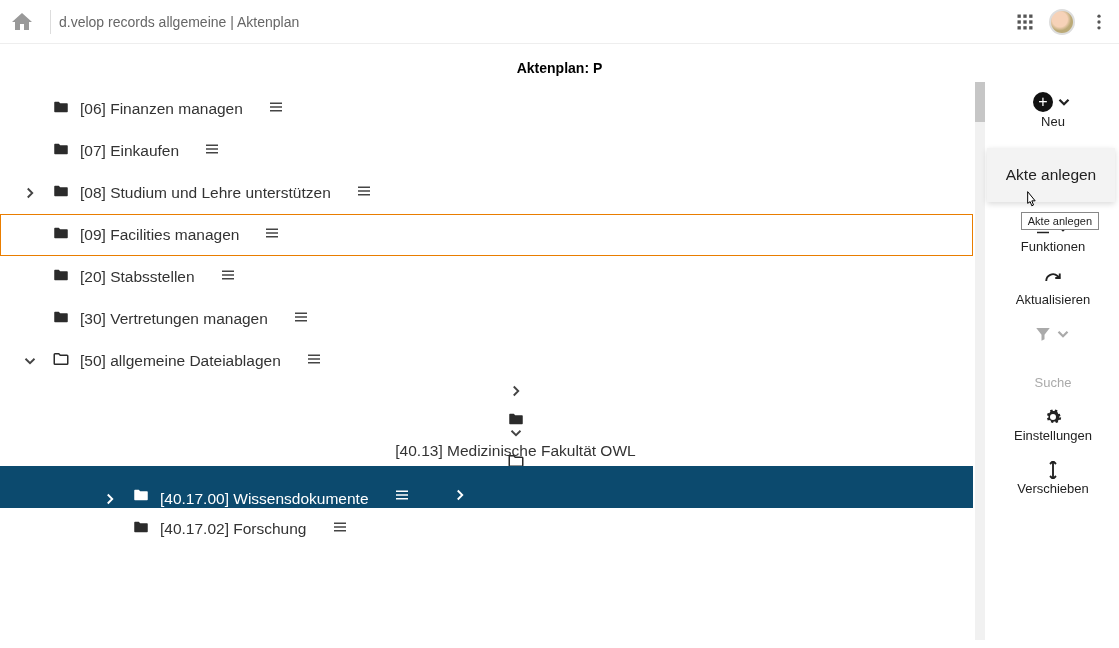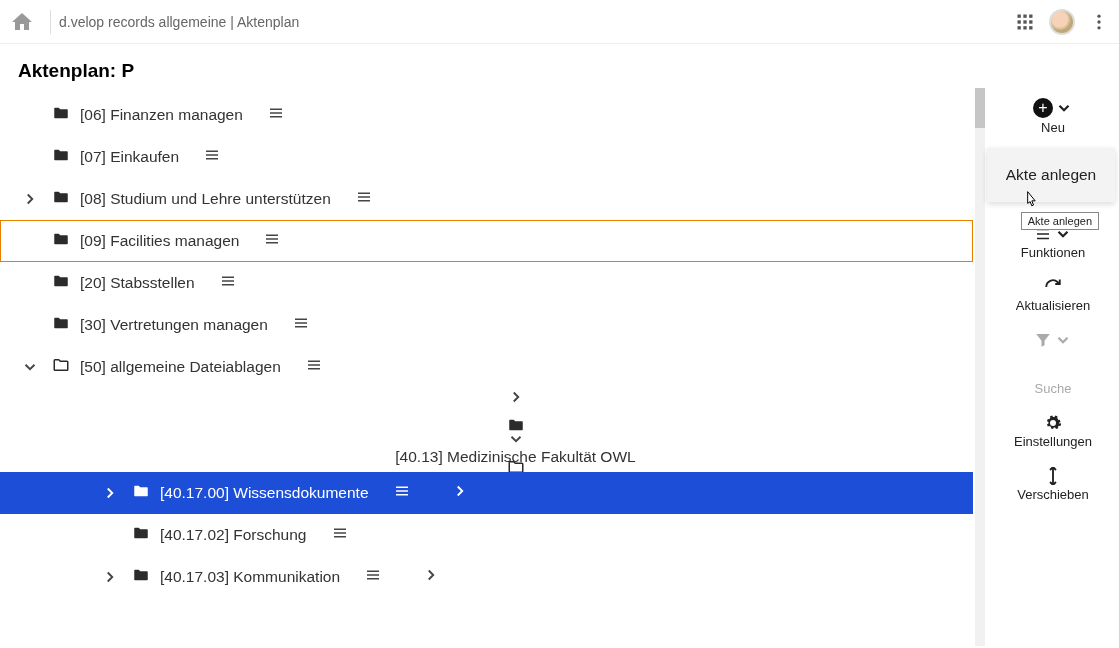--- a/index.html
+++ b/index.html
@@ -7,33 +7,33 @@
 
     .topbar { height:44px; display:flex; align-items:center; padding:0 10px; border-bottom:1px solid #eee; }
     .home-icon { width:24px; height:24px; color:#999; margin-right:8px; }
     .divider-v { width:1px; height:24px; background:#ddd; margin:0 8px; }
     .breadcrumb { font-size:14px; color:#666; }
     .topbar-right { margin-left:auto; display:flex; align-items:center; gap:14px; }
     .apps-icon { width:20px; height:20px; color:#555; }
     .avatar { width:26px; height:26px; border-radius:50%; border:2px solid #ddd; background:radial-gradient(circle at 40% 38%,#f6d2b8 40%,#ba7 60%); }
     .kebab { width:20px; height:20px; color:#555; }
 
-    .page-title { font-size:19px; font-weight:700; padding:16px 18px 6px; }
+    .page-title { font-size:14px; font-weight:700; padding:16px 18px 6px;text-align:center; }
 
     .main { display:flex; height:calc(648px - 44px - 46px); }
     .tree { flex:1; padding:6px 0 0 0; overflow:auto; }
     .scrollbar { width:14px; position:relative; }
     .scrollbar .track { position:absolute; top:0; bottom:0; left:2px; width:10px; background:#f1f1f1; }
     .scrollbar .thumb { position:absolute; top:0; left:2px; width:10px; height:40px; background:#c6c6c6; }
 
     .row { display:flex; align-items:center; height:42px; position:relative; padding-left:18px; gap:10px; font-size:15.5px; color:#333; }
     .row .exp { width:24px; display:flex; justify-content:center; color:#444; }
     .row .exp svg { width:18px; height:18px; }
     .row .folder { width:18px; height:18px; color:#2b2b2b; }
-    .row.selected { background:#1d4ed8; color:#fff; }
+    .row.selected { background:#0c4a6e; color:#fff;align-items:flex-end; }
     .row.selected .folder, .row.selected .exp, .row.selected .menu-icon, .row.selected .chevr { color:#fff; }
     .row.highlight { outline:1px solid #e97d00; outline-offset:-1px; }
     .row .label { white-space:nowrap; }
     .menu-icon { width:18px; height:18px; color:#444; margin-left:14px; }
     .chevr { width:18px; height:18px; color:#444; margin-left:30px; }
 
     .indent-1 { padding-left:18px; }
     .indent-2 { padding-left:58px;flex-direction:column; }
     .indent-3 { padding-left:98px; }
 
@@ -232,39 +232,20 @@
         <span><svg class="folder" viewBox="0 0 24 24" fill="currentColor">
             <path d="M3 6a1 1 0 0 1 1-1h5l2 2h9a1 1 0 0 1 1 1v10a1 1 0 0 1-1 1H4a1 1 0 0 1-1-1z"></path>
           </svg></span>
         <span class="label">[40.17.02] Forschung</span>
         <span><svg class="menu-icon" viewBox="0 0 24 24" stroke="currentColor" stroke-width="2">
             <line x1="4" y1="7" x2="20" y2="7"></line>
             <line x1="4" y1="12" x2="20" y2="12"></line>
             <line x1="4" y1="17" x2="20" y2="17"></line>
           </svg></span>
       </div>
-      <div class="row indent-3">
-        <span class="exp">
-          <svg viewBox="0 0 24 24" fill="none" stroke="currentColor" stroke-width="2.5">
-            <polyline points="9 6 15 12 9 18"></polyline>
-          </svg>
-        </span>
-        <span><svg class="folder" viewBox="0 0 24 24" fill="currentColor">
-            <path d="M3 6a1 1 0 0 1 1-1h5l2 2h9a1 1 0 0 1 1 1v10a1 1 0 0 1-1 1H4a1 1 0 0 1-1-1z"></path>
-          </svg></span>
-        <span class="label">[40.17.03] Kommunikation</span>
-        <span><svg class="menu-icon" viewBox="0 0 24 24" stroke="currentColor" stroke-width="2">
-            <line x1="4" y1="7" x2="20" y2="7"></line>
-            <line x1="4" y1="12" x2="20" y2="12"></line>
-            <line x1="4" y1="17" x2="20" y2="17"></line>
-          </svg></span>
-        <span><svg class="chevr" viewBox="0 0 24 24" fill="none" stroke="currentColor" stroke-width="2.5">
-            <polyline points="9 6 15 12 9 18"></polyline>
-          </svg></span>
-      </div>
     </div>
 
   <div class="scrollbar">
     <div class="track"></div>
       <div class="thumb"></div>
   </div>
 
   <div class="sidebar">
     <div class="side-item">
       <div class="icowrap">

